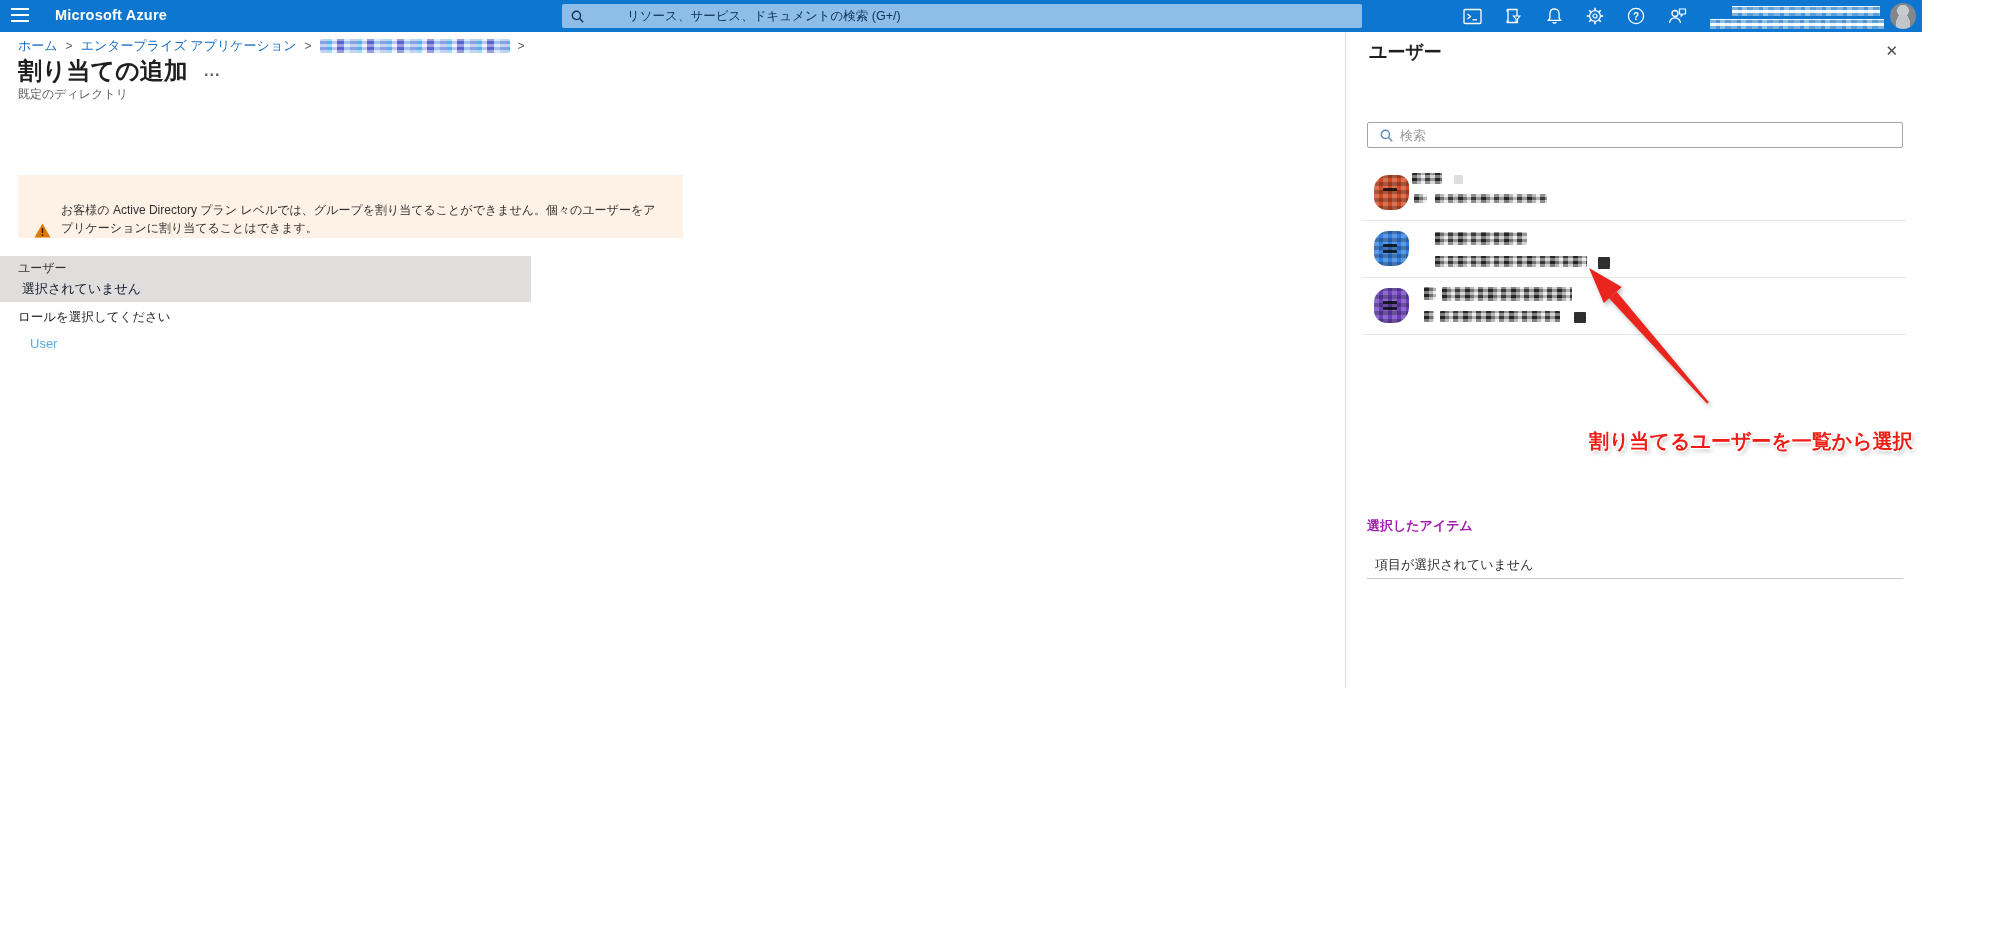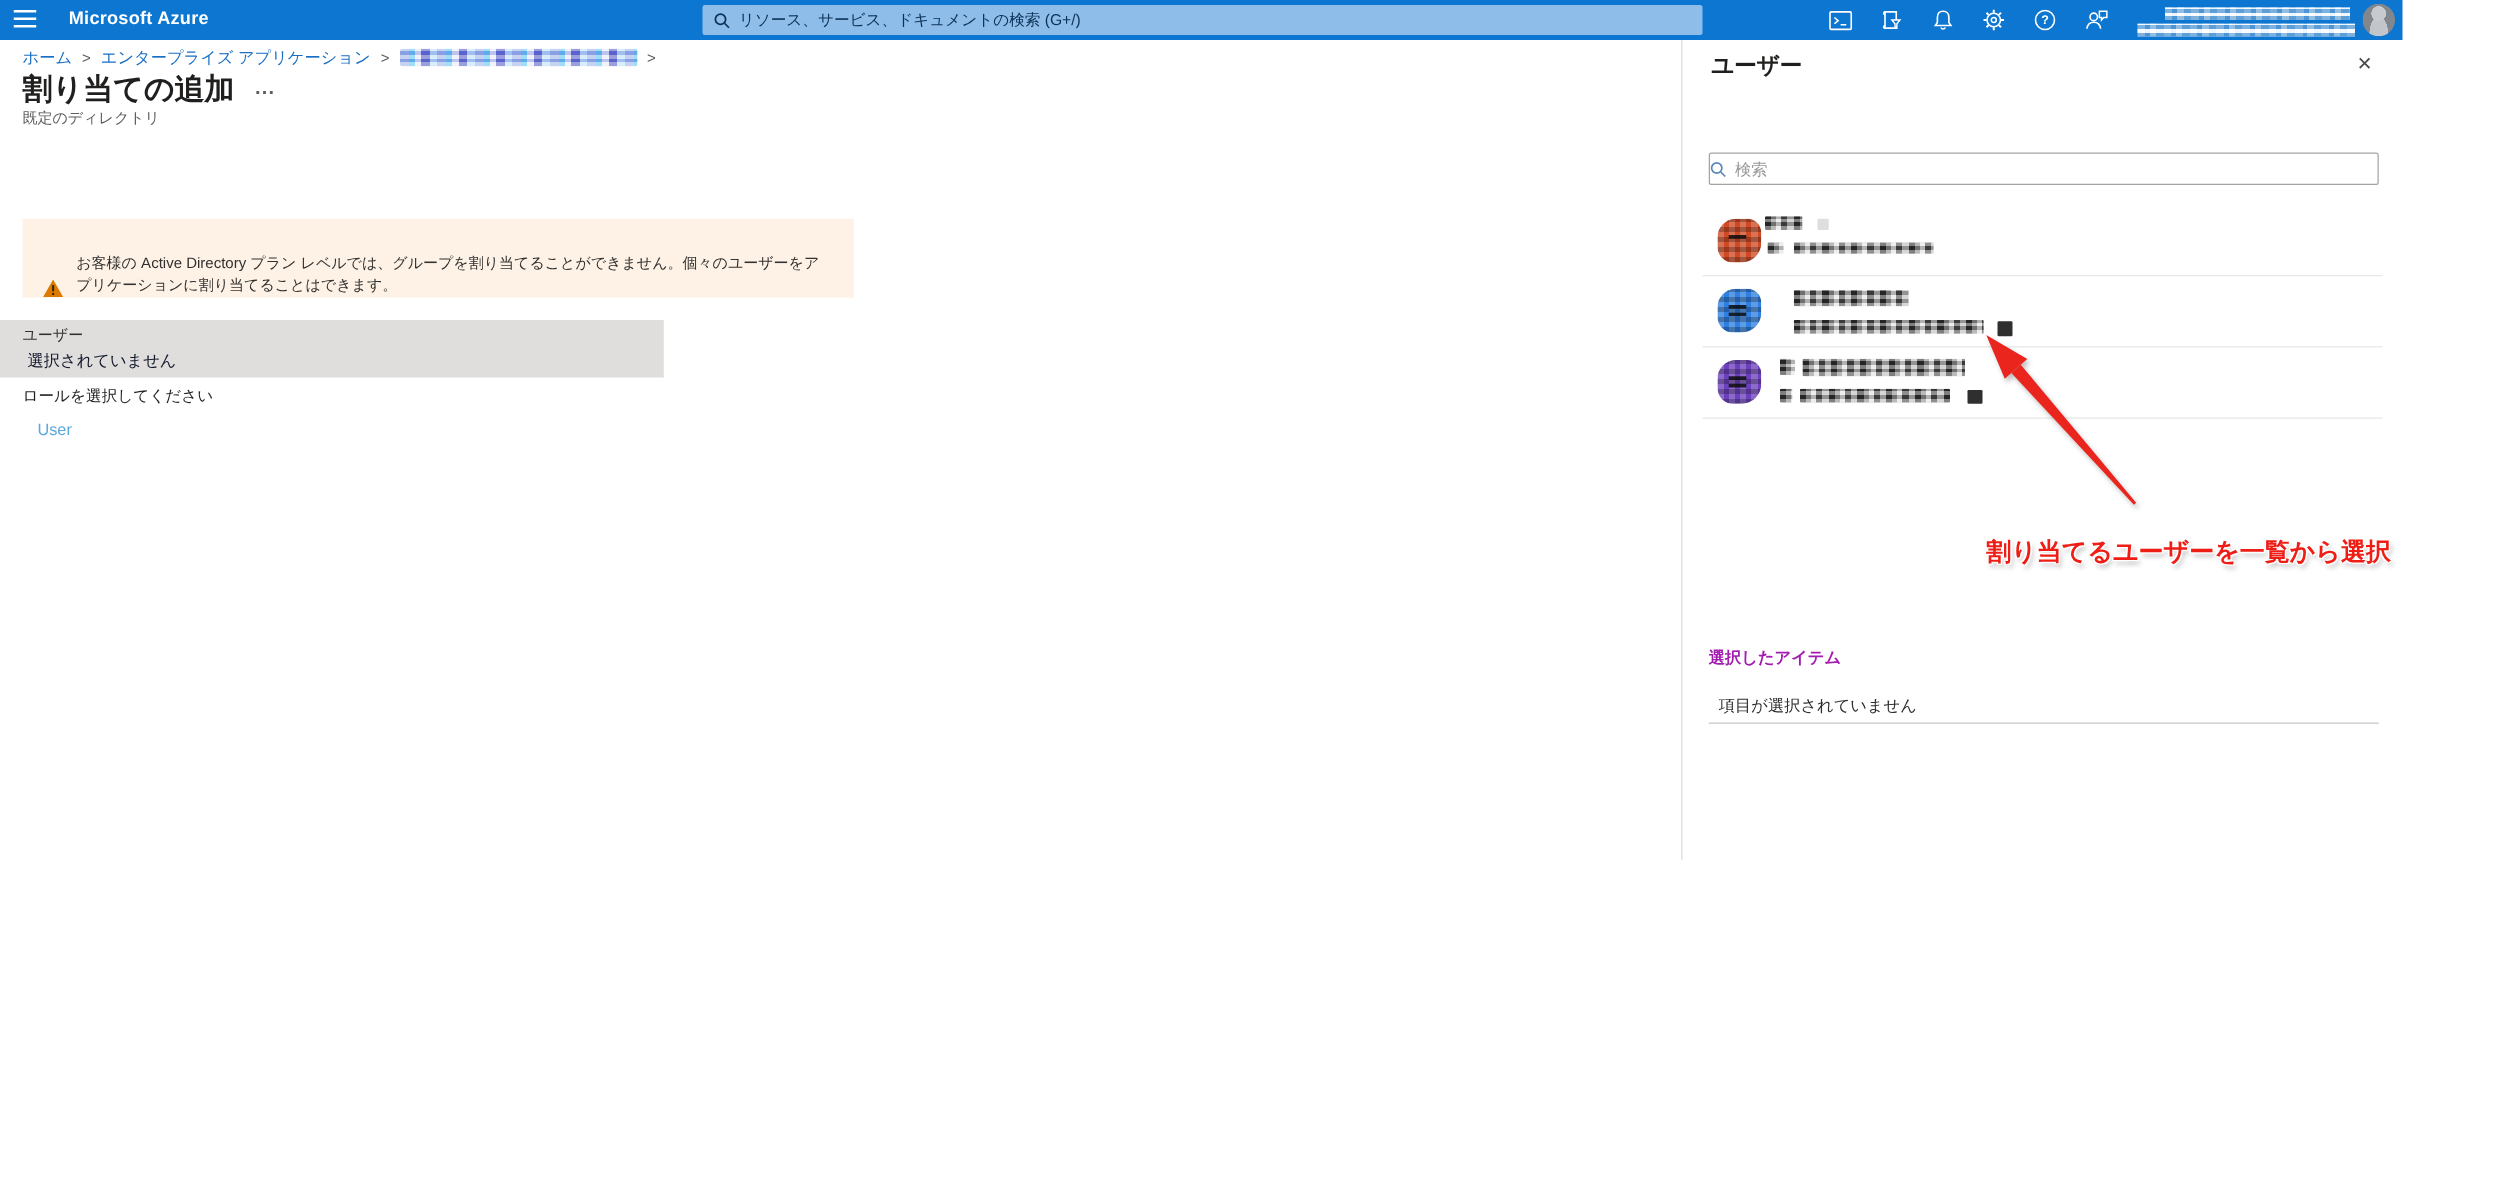--- a/index.html
+++ b/index.html
@@ -6,21 +6,21 @@
   html,body { background:#fff; }
   #app {
     position:relative; width:2009px; height:688px; overflow:hidden;
     font-family:"Liberation Sans","DejaVu Sans",sans-serif; background:#fff;
   }
   
   .topbar { position:absolute; left:0; top:0; width:1922px; height:32px; background:#0d76d1; }
   .hamburger { position:absolute; left:11px; top:8px; width:18px; height:16px; cursor:pointer; }
   .hamburger i { display:block; width:18px; height:2px; background:#fff; margin-bottom:4px; }
   .brand { position:absolute; left:55px; top:7px; color:#fff; font-size:14.5px; font-weight:600; letter-spacing:.2px; }
-  .global-search { position:absolute; left:562px; top:4px; width:800px; height:24px; background:#8fbde9; border-radius:2px; display:flex; align-items:center; padding-left:9px; }
+  .global-search { position:absolute; left:562px; top:4px; width:800px; height:24px; background:#8fbde9; border-radius:2px; display:flex; align-items:center; padding-left:9px;gap:36px; }
   .global-search svg { flex:0 0 auto; }
   .global-search input { border:none; outline:none; background:transparent; font-size:12.5px; color:#0b3156; width:740px; margin-left:7px; font-family:inherit; }
   .global-search input::placeholder { color:#0b3156; opacity:1; }
   .top-icons { position:absolute; left:1462px; top:0; height:32px; display:flex; align-items:center; gap:21px; }
   .top-icons .ticon { width:20px; height:20px; display:flex; align-items:center; justify-content:center; cursor:pointer; }
   .account { position:absolute; left:1708px; top:5px; width:176px; }
   .account .px-light { position:absolute; }
   .acct-l1 { right:4px; top:1px; width:148px; height:10px; }
   .acct-l2 { right:0; top:14px; width:174px; height:10px; }
   .avatar-top { position:absolute; left:1890px; top:3px; width:26px; height:26px; border-radius:50%;
@@ -61,21 +61,21 @@
   .role-prompt { position:absolute; left:18px; top:309px; font-size:12.5px; color:#201f1e; }
   .role-value { position:absolute; left:30px; top:336px; font-size:13px; color:#5ca9dc; cursor:pointer; }
   .main-footer-line { position:absolute; left:0; top:872px; width:1345px; height:1px; background:#ddd; }
   .assign-btn { position:absolute; left:19px; top:892px; width:90px; height:26px; background:#f1efee; color:#a6a4a2; font-size:12.5px; text-align:center; line-height:26px; border-radius:2px; cursor:default; }
   .bottom-strip { position:absolute; left:0; top:934px; width:1922px; height:14px; background:#f2f1f1; border-top:1px solid #e3e3e3; }
   .bottom-strip .chev { position:absolute; left:5px; top:-2px; font-size:12px; color:#3b3a39; }
   
   .panel { position:absolute; left:1345px; top:32px; width:577px; height:902px; background:#fff; border-left:1px solid #dcdcdc; }
   .panel-title { position:absolute; left:23px; top:8px; font-size:18px; font-weight:600; color:#201f1e; }
   .panel-close { position:absolute; right:24px; top:10px; font-size:15px; color:#4d4b49; cursor:pointer; }
-  .panel-search { position:absolute; left:21px; top:90px; width:536px; height:26px; border:1px solid #a6a4a2; border-radius:2px; display:flex; align-items:center; padding-left:0; background:#fff; }
+  .panel-search { position:absolute; left:21px; top:90px; width:536px; height:26px; border:1px solid #a6a4a2; border-radius:2px; display:flex; align-items:center; padding-left:12px; background:#fff; }
   .panel-search input { border:none; outline:none; font-size:13px; color:#201f1e; width:480px; margin-left:7px; font-family:inherit; }
   .panel-search input::placeholder { color:#99979a; opacity:1; }
   .user-list { position:absolute; left:16px; top:133px; width:544px; }
   .user-row { position:relative; height:57px; border-bottom:1px solid #e8e8e8; cursor:pointer; }
   .user-row:first-child { height:56px; }
   .uav { position:absolute; left:12px; top:10px; width:35px; height:35px; border-radius:42% 32% 45% 36%;
     background:
       repeating-linear-gradient(0deg, rgba(0,0,0,.25) 0 4px, transparent 4px 8px),
       repeating-linear-gradient(90deg, rgba(255,255,255,.22) 0 5px, transparent 5px 9px),
       var(--av,#888);

